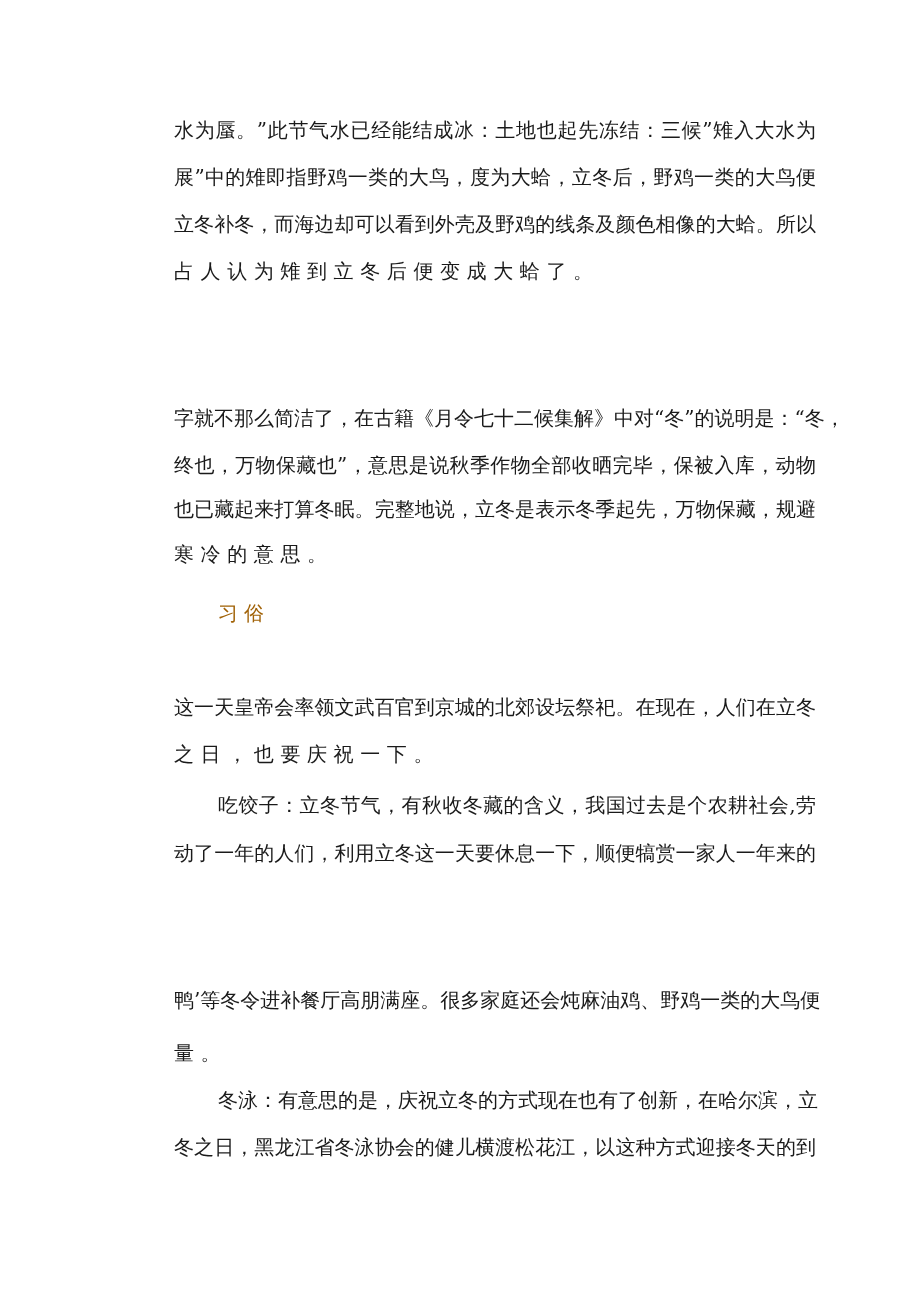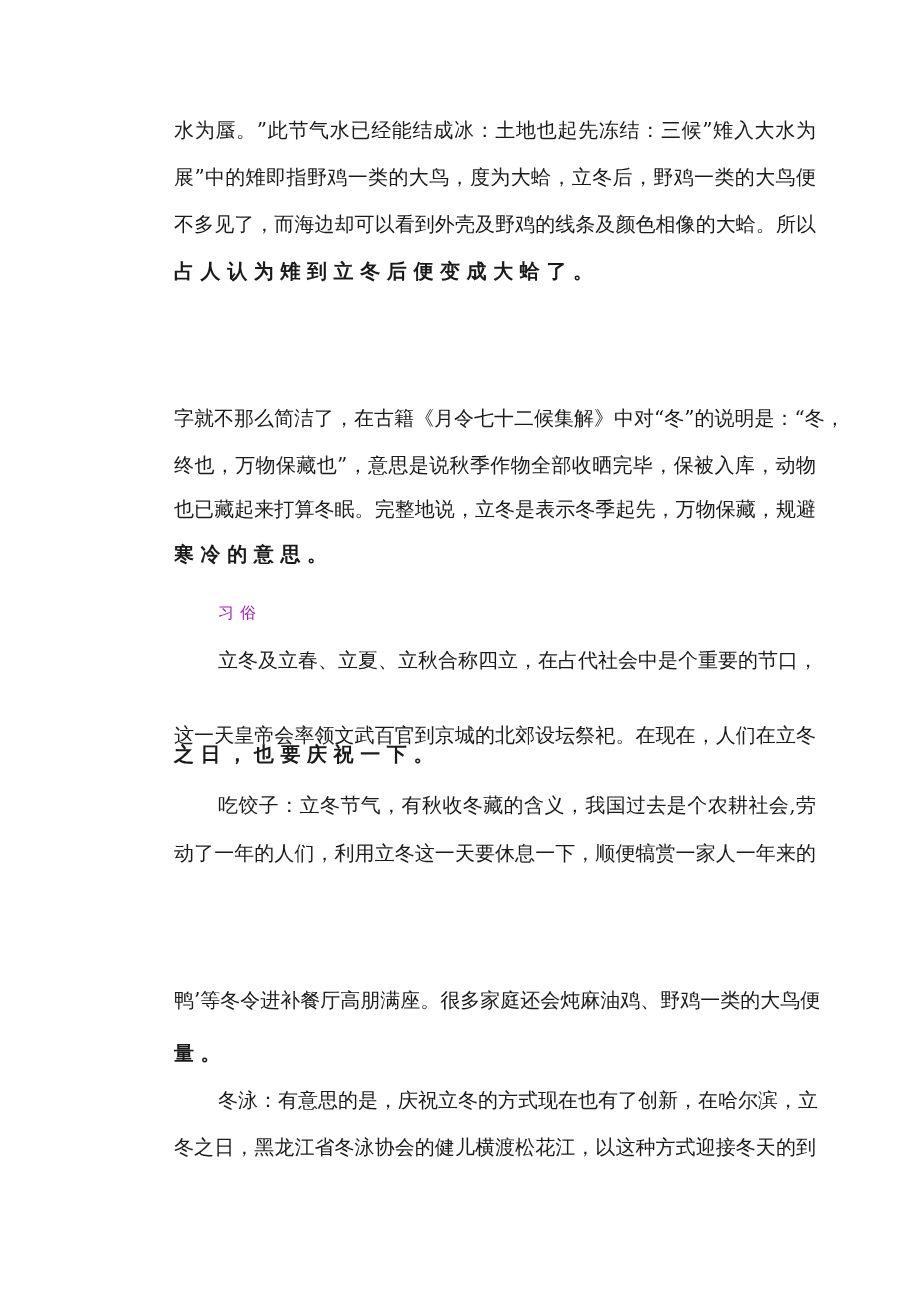--- a/index.html
+++ b/index.html
@@ -37,51 +37,49 @@
   }
   .line.indent {
     left: 182px;
     width: 598px;
   }
   .line.last {
     text-align: right;
     text-align-last: left;
     letter-spacing: 6.6px;
     width: auto;
-    font-weight: bold;
   }
   .heading {
     position: absolute;
     left: 182px;
-    font-size: 16px;
+    font-size: 20px;
     line-height: 26px;
     letter-spacing: 6px;
-    color: #a21caf;
+    color: #a16207;
     white-space: nowrap;
   }
 </style>
 </head>
 <body>
 
 <div class="page">
 
   <div class="line" style="top:117px">水为蜃。”此节气水已经能结成冰：土地也起先冻结：三候”雉入大水为</div>
   <div class="line" style="top:164px">展”中的雉即指野鸡一类的大鸟，度为大蛤，立冬后，野鸡一类的大鸟便</div>
-  <div class="line" style="top:211px">不多见了，而海边却可以看到外壳及野鸡的线条及颜色相像的大蛤。所以</div>
+  <div class="line" style="top:211px">立冬补冬，而海边却可以看到外壳及野鸡的线条及颜色相像的大蛤。所以</div>
   <div class="line last" style="top:258px">占人认为雉到立冬后便变成大蛤了。</div>
 
   <div class="line" style="top:405px">字就不那么简洁了，在古籍《月令七十二候集解》中对“冬”的说明是：“冬，</div>
   <div class="line" style="top:452px">终也，万物保藏也”，意思是说秋季作物全部收晒完毕，保被入库，动物</div>
   <div class="line" style="top:496px">也已藏起来打算冬眠。完整地说，立冬是表示冬季起先，万物保藏，规避</div>
   <div class="line last" style="top:541px">寒冷的意思。</div>
 
   <div class="heading" style="top:600px">习俗</div>
 
-  <div class="line indent" style="top:647px">立冬及立春、立夏、立秋合称四立，在占代社会中是个重要的节口，</div>
-  <div class="line" style="top:722px">这一天皇帝会率领文武百官到京城的北郊设坛祭祀。在现在，人们在立冬</div>
+  <div class="line" style="top:694px">这一天皇帝会率领文武百官到京城的北郊设坛祭祀。在现在，人们在立冬</div>
   <div class="line last" style="top:741px">之日，也要庆祝一下。</div>
 
   <div class="line indent" style="top:792px">吃饺子：立冬节气，有秋收冬藏的含义，我国过去是个农耕社会,劳</div>
   <div class="line" style="top:840px">动了一年的人们，利用立冬这一天要休息一下，顺便犒赏一家人一年来的</div>
   <div class="line" style="top:987px">鸭’等冬令进补餐厅高朋满座。很多家庭还会炖麻油鸡、野鸡一类的大鸟便</div>
   <div class="line last" style="top:1040px">量。</div>
 
   <div class="line indent" style="top:1087px">冬泳：有意思的是，庆祝立冬的方式现在也有了创新，在哈尔滨，立</div>
   <div class="line" style="top:1134px">冬之日，黑龙江省冬泳协会的健儿横渡松花江，以这种方式迎接冬天的到</div>
 

